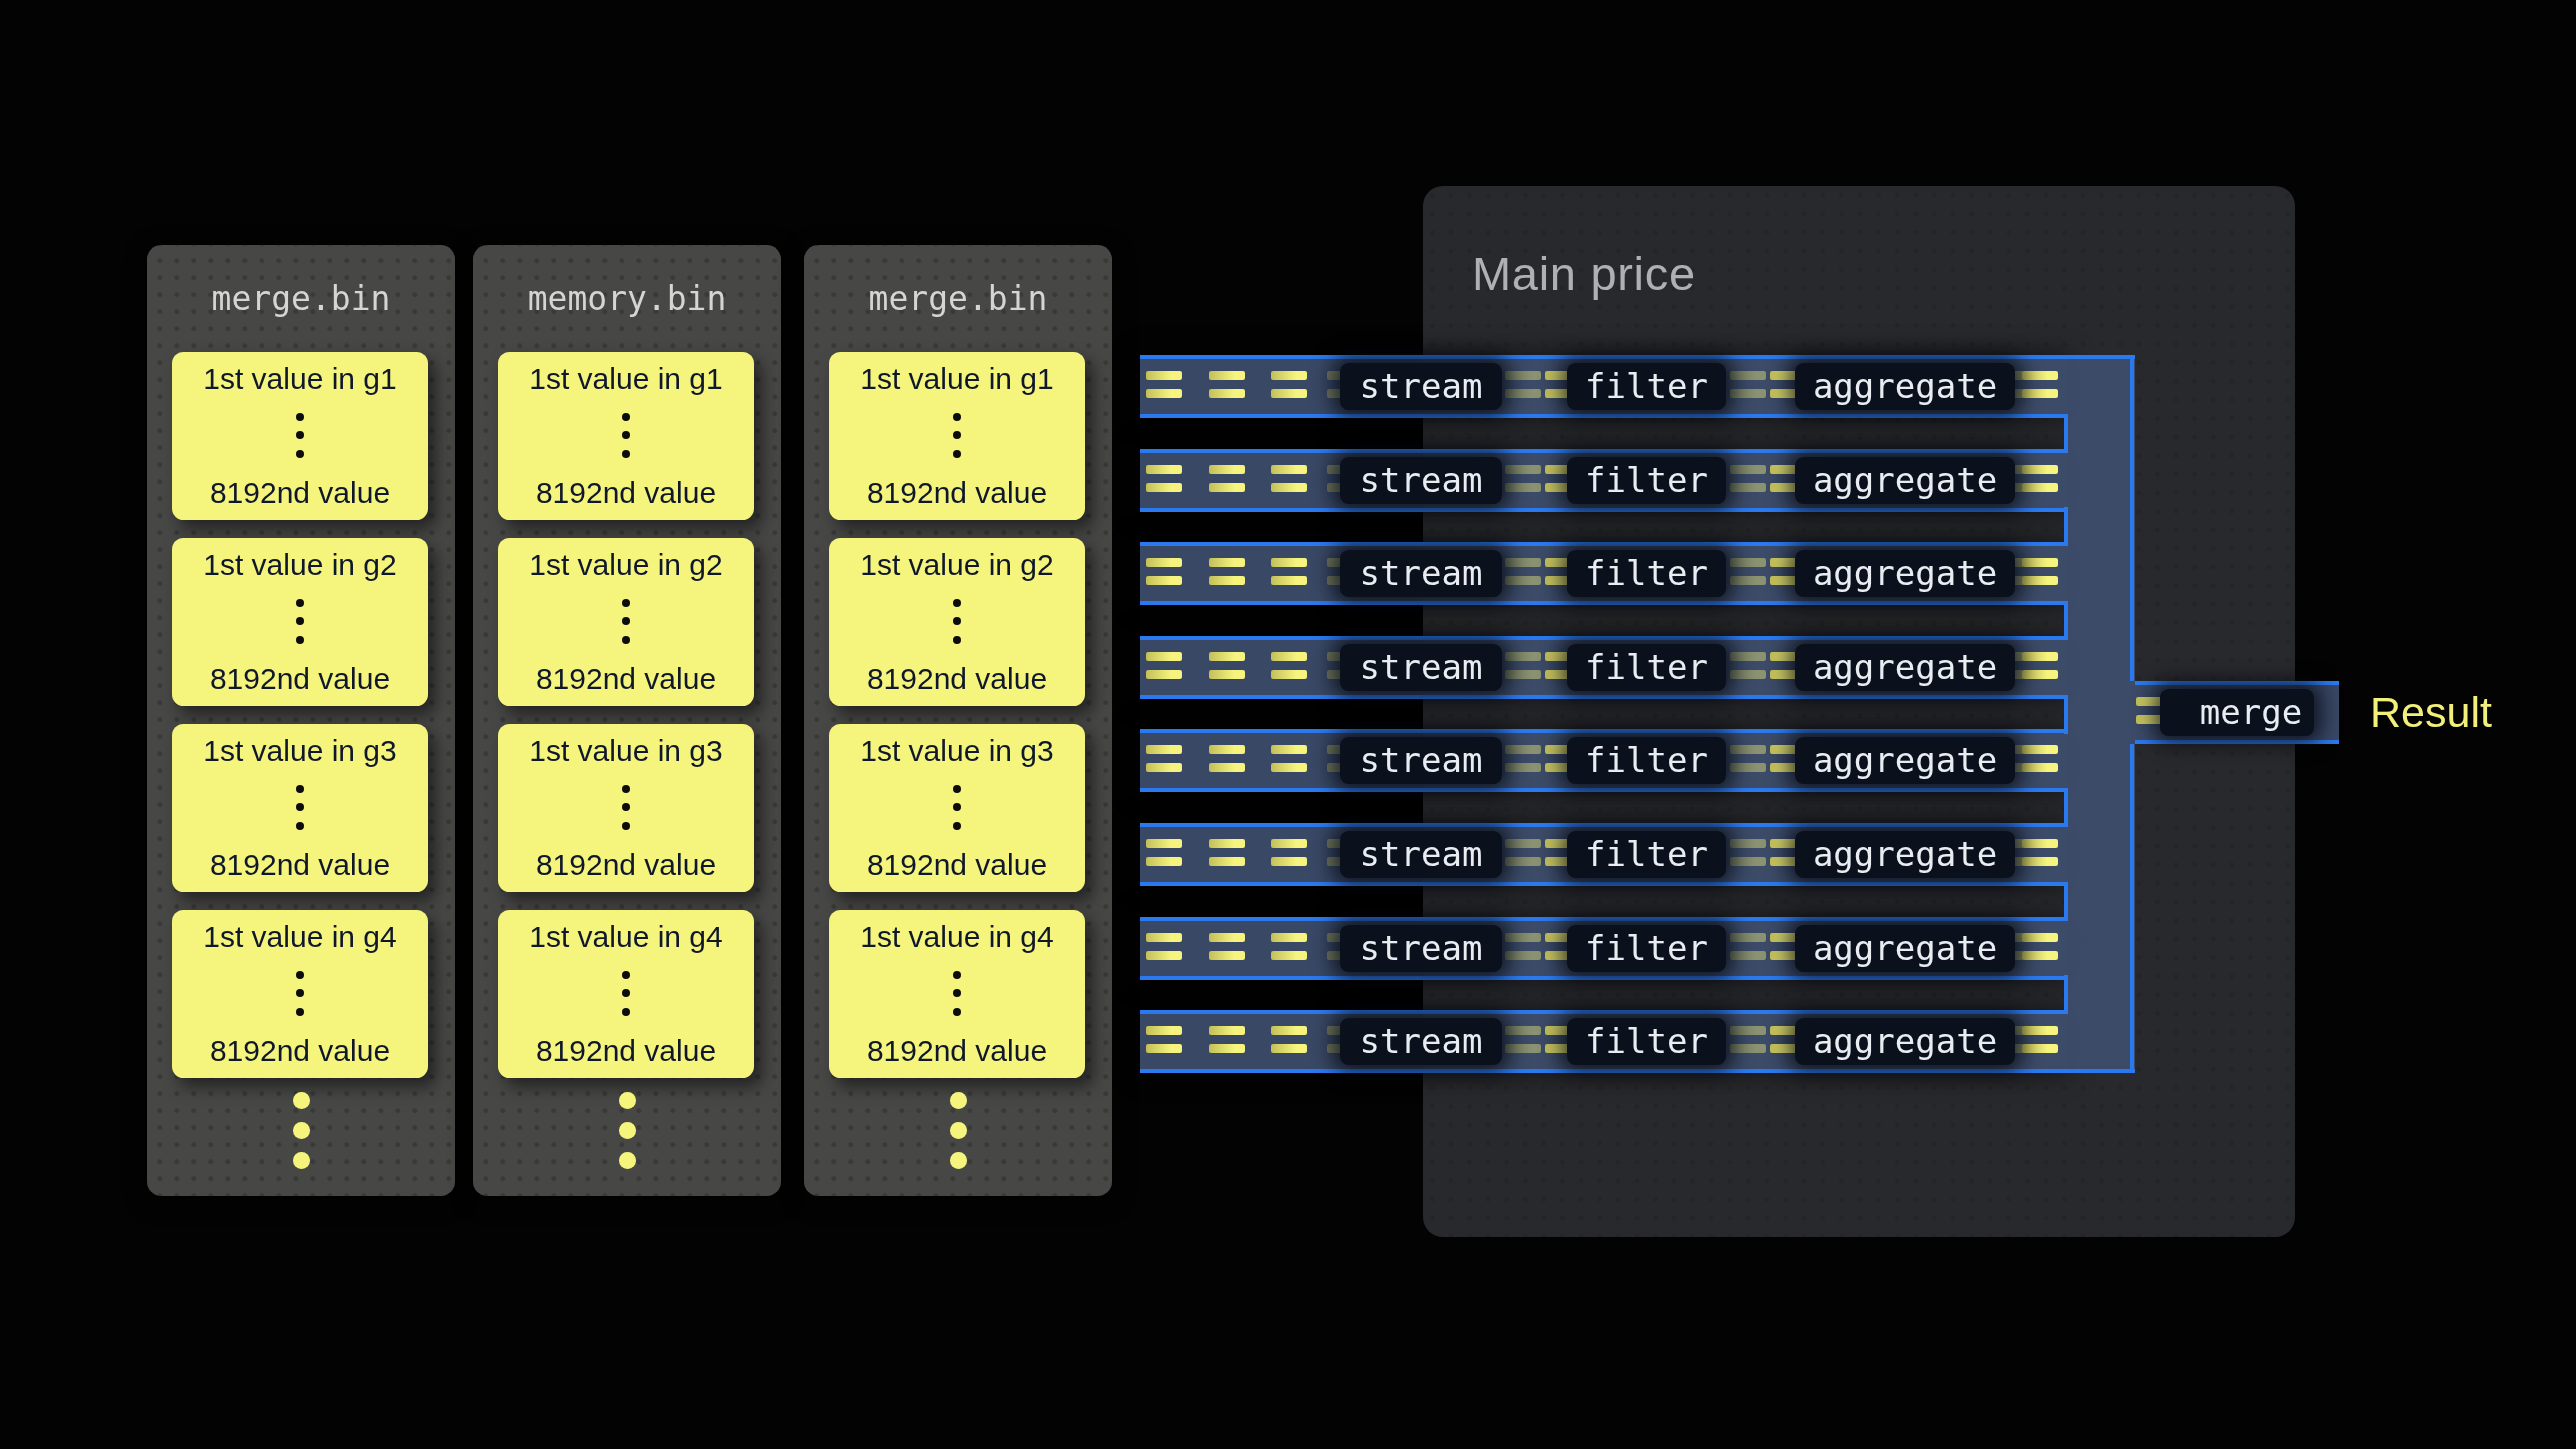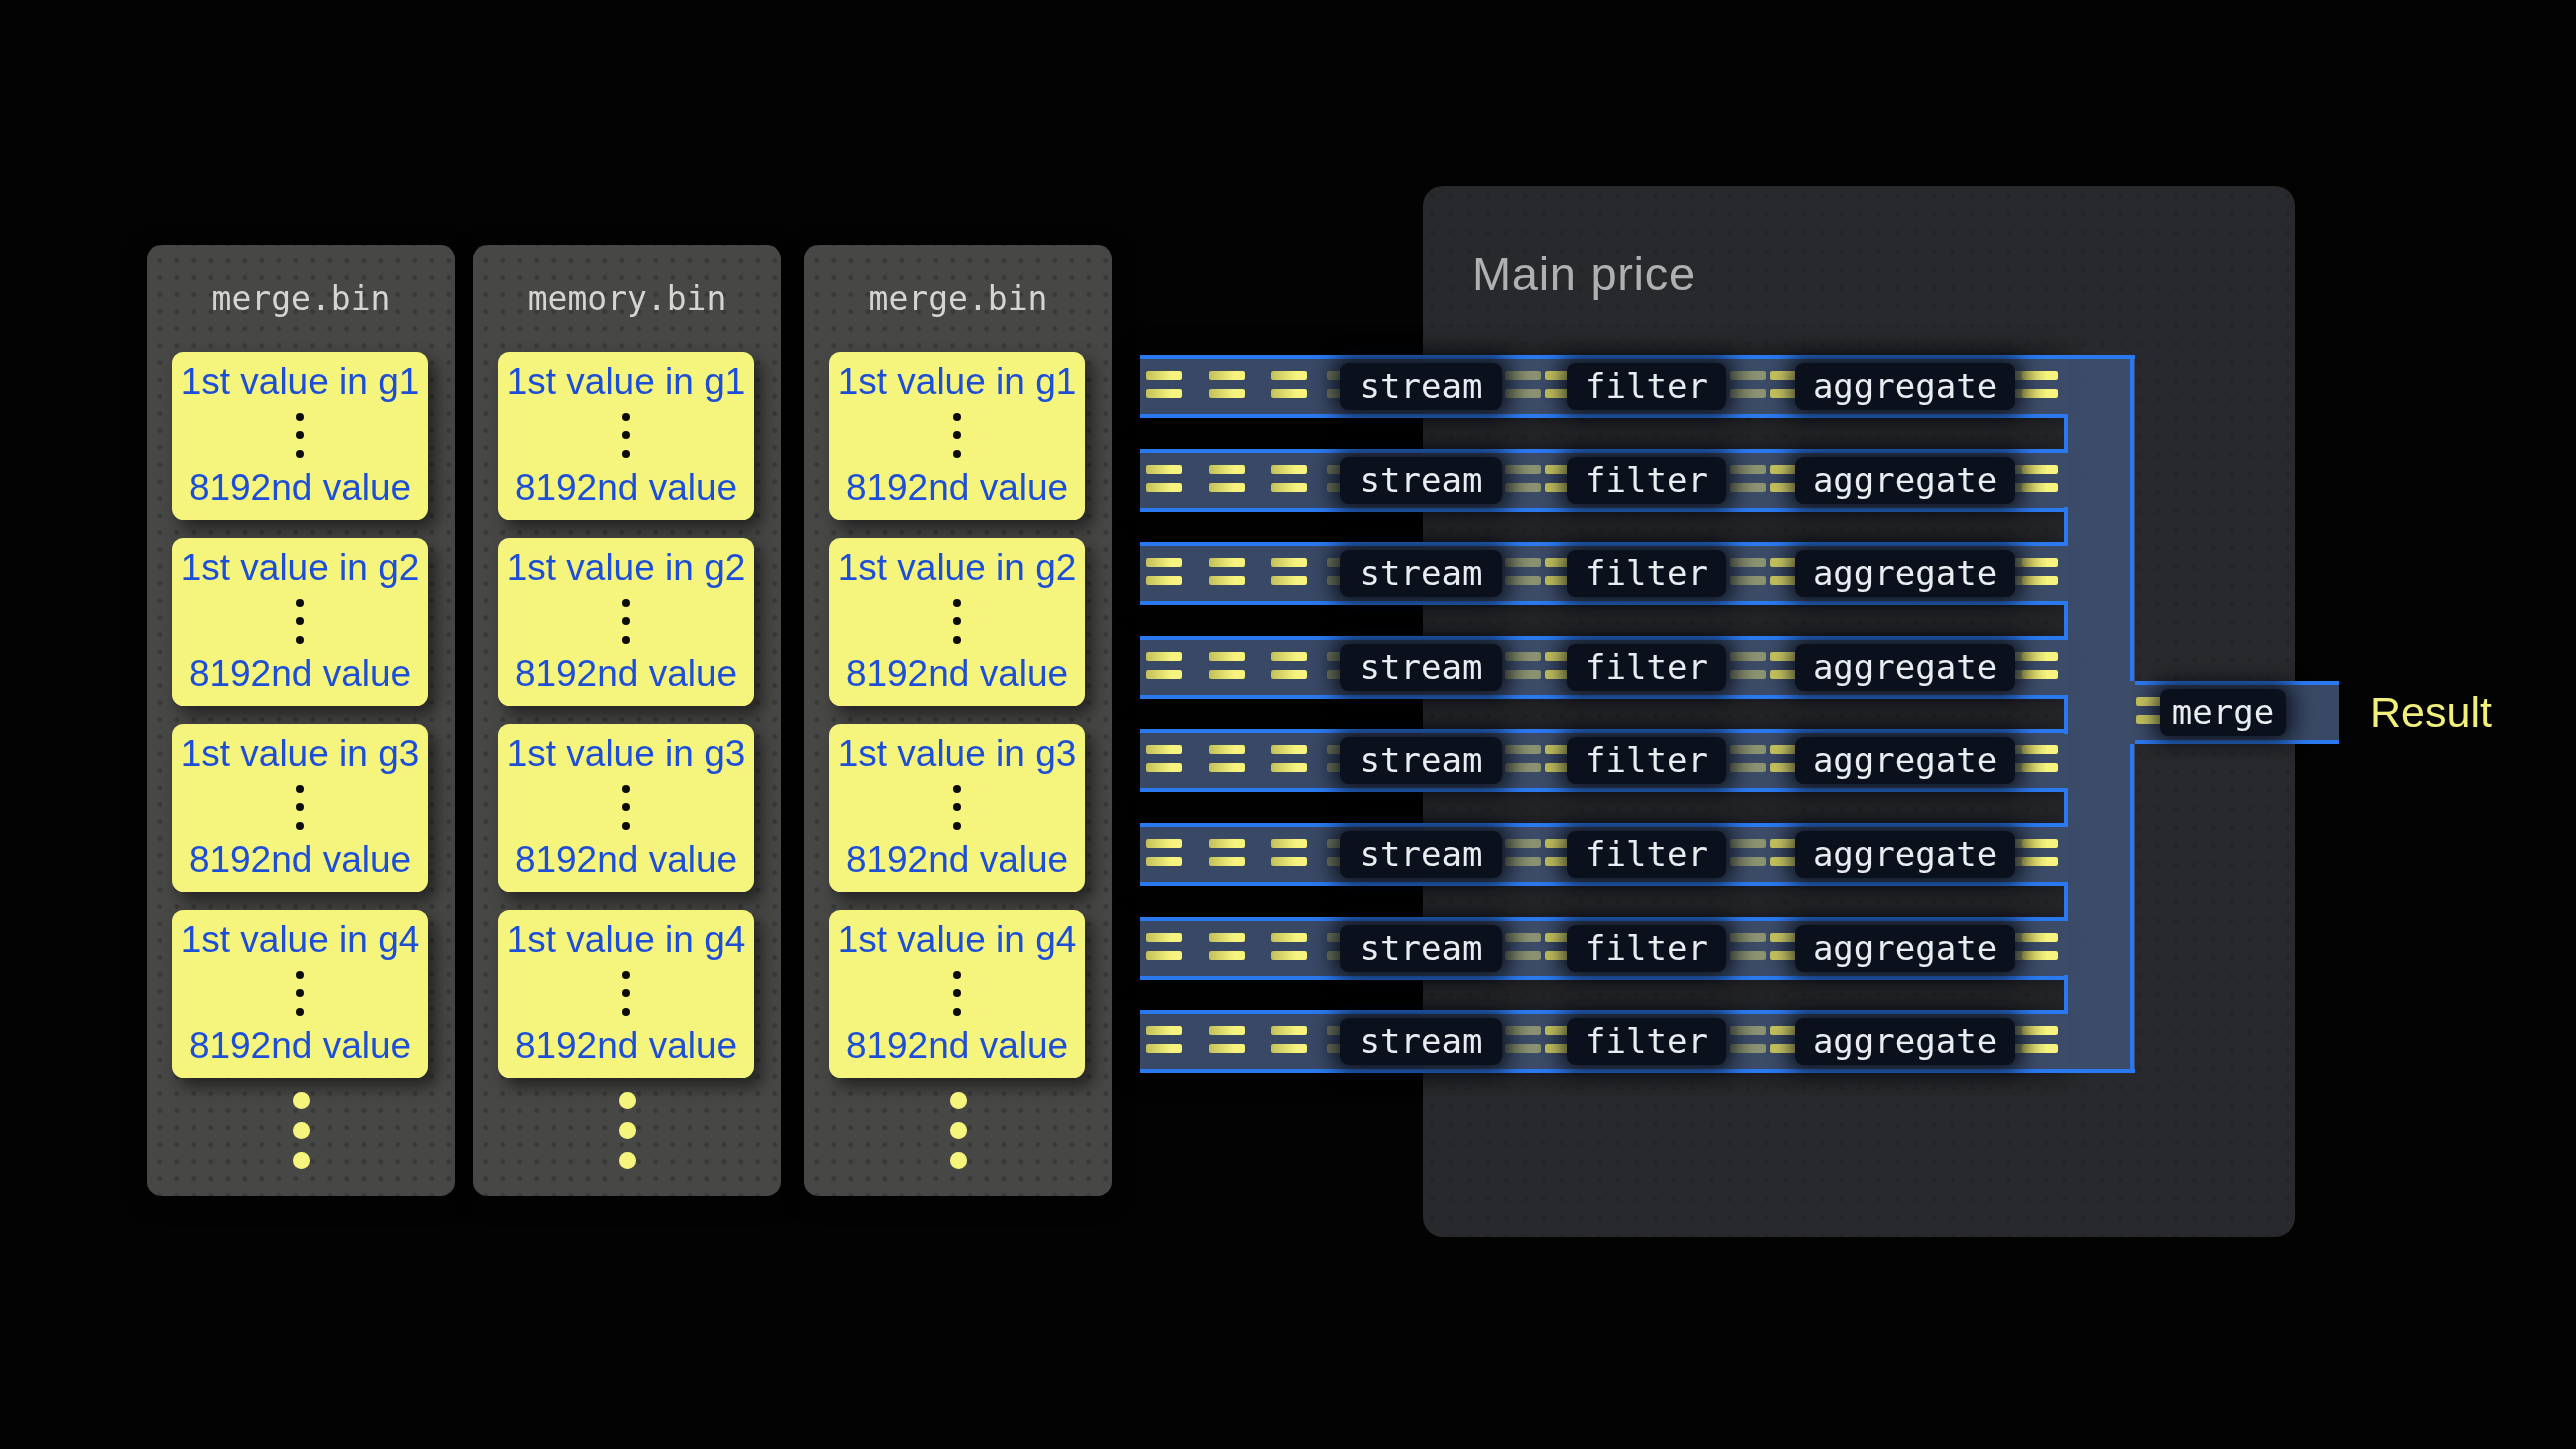--- a/index.html
+++ b/index.html
@@ -10,21 +10,21 @@
   .col{position:absolute;top:245px;width:308px;height:951px;background:#474746;border-radius:14.3px;
        background-image:radial-gradient(rgba(0,0,0,0.20) 2.1px, transparent 2.6px);
        background-size:17px 17px;background-position:4.3px 7.2px;
        box-shadow:0 5.7px 21.5px rgba(0,0,0,0.55);}
   .col-title{position:absolute;top:34px;left:0;width:100%;text-align:center;
              font-family:"DejaVu Sans Mono",monospace;font-size:33px;color:#d5d5d2;}
   .blk{position:absolute;left:25px;width:256px;height:168px;background:#f5f47c;border-radius:11.4px;
        box-shadow:7.2px 8.6px 15.7px rgba(0,0,0,0.50);
        display:flex;flex-direction:column;align-items:center;justify-content:space-between;
        padding:10px 0 11.4px 0;box-sizing:border-box;}
-  .blk-text{font-size:37px;color:#1d4ed8;line-height:1.1;}
+  .blk-text{font-size:30px;color:#0f172a;line-height:1.1;}
   .bdots{display:flex;flex-direction:column;align-items:center;gap:10.7px;}
   .bdot{width:7.9px;height:7.9px;border-radius:50%;background:#0c0c0c;}
   .cdot{position:absolute;left:146px;width:16.5px;height:16.5px;border-radius:50%;background:#f5f47c;}
 
   
   #mm-panel{position:absolute;left:1423px;top:186px;width:872px;height:1051px;background:#28292c;
             border-radius:20px;
             background-image:radial-gradient(rgba(0,0,0,0.10) 2.1px, transparent 2.6px);
             background-size:18.6px 18.6px;}
   #mm-title{position:absolute;left:49px;top:60px;font-size:47px;font-weight:400;color:#aeb0b2;
@@ -567,19 +567,19 @@
       <div class="notch" style="top: 788px;"></div>
       <div class="notch" style="top: 882px;"></div>
       <div class="notch" style="top: 975px;"></div>
     </div>
 
   <div id="merge-pipe">
     <div class="eq" style="left:1.4px;">
         <i></i>
         <i></i>
       </div>
-    <div class="sbox" style="left:25px;width:126px;">merge</div>
+    <div class="sbox" style="left:25px;width:126px;padding-left:28px;">merge</div>
   </div>
 
   <div id="result">Result</div>
 
 </div>
 
 
 </body></html>

